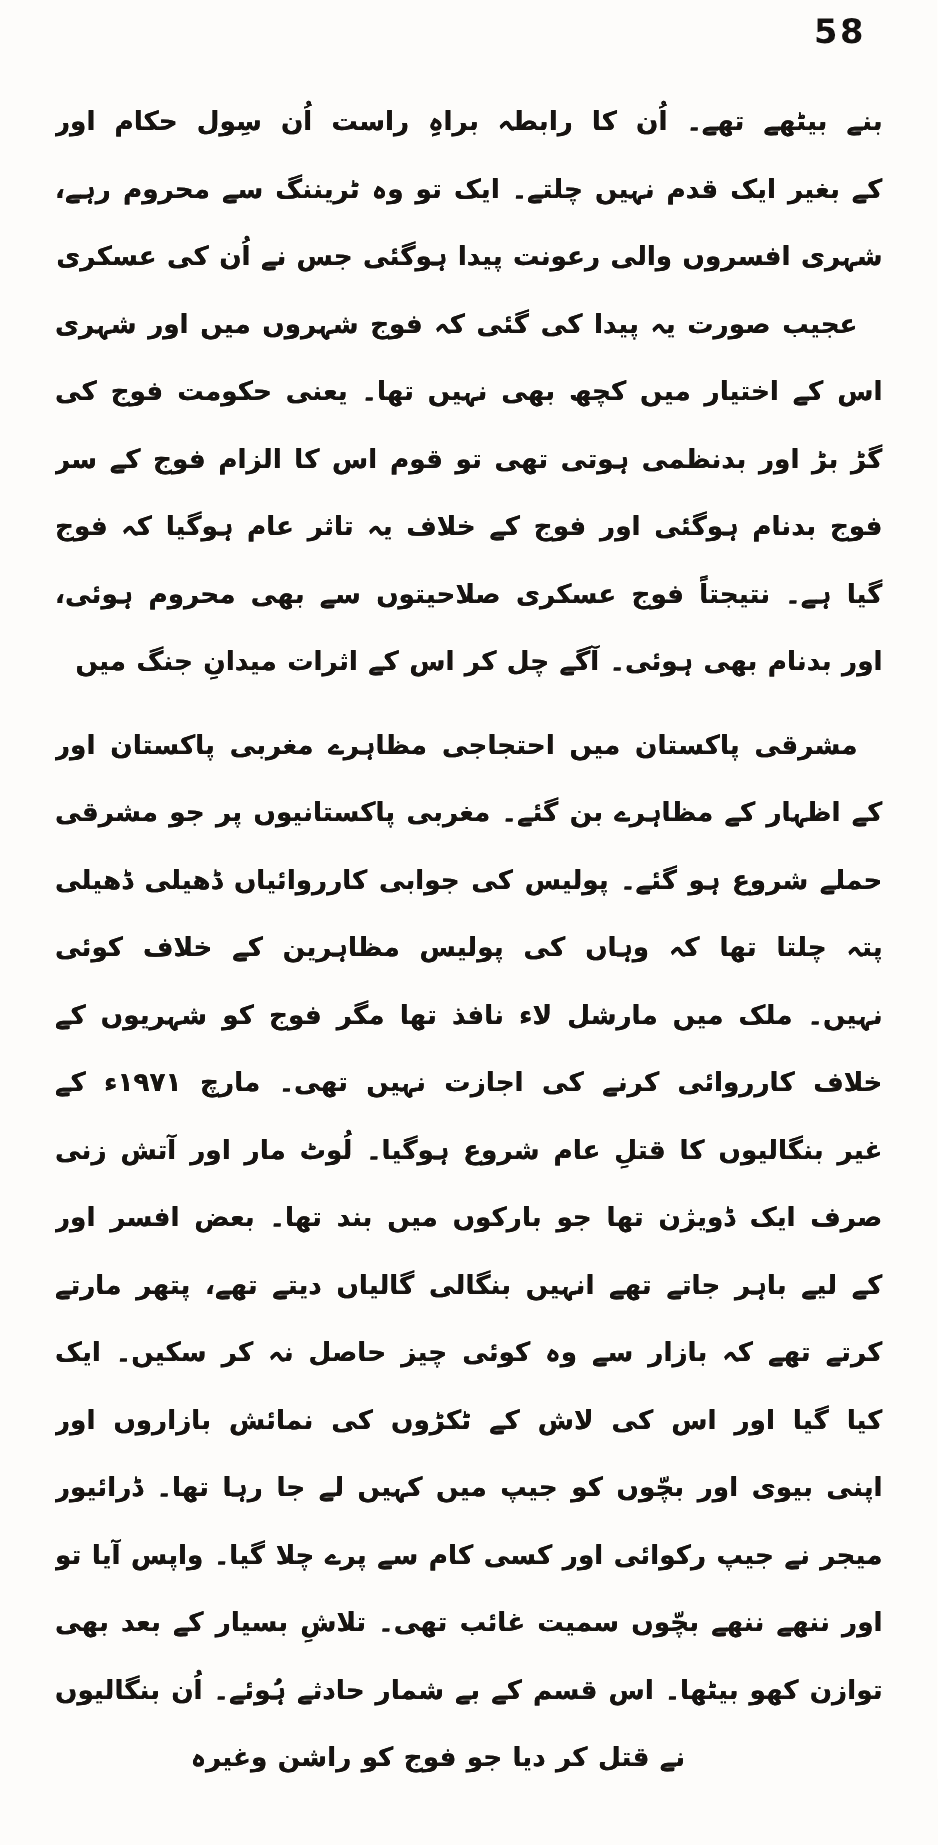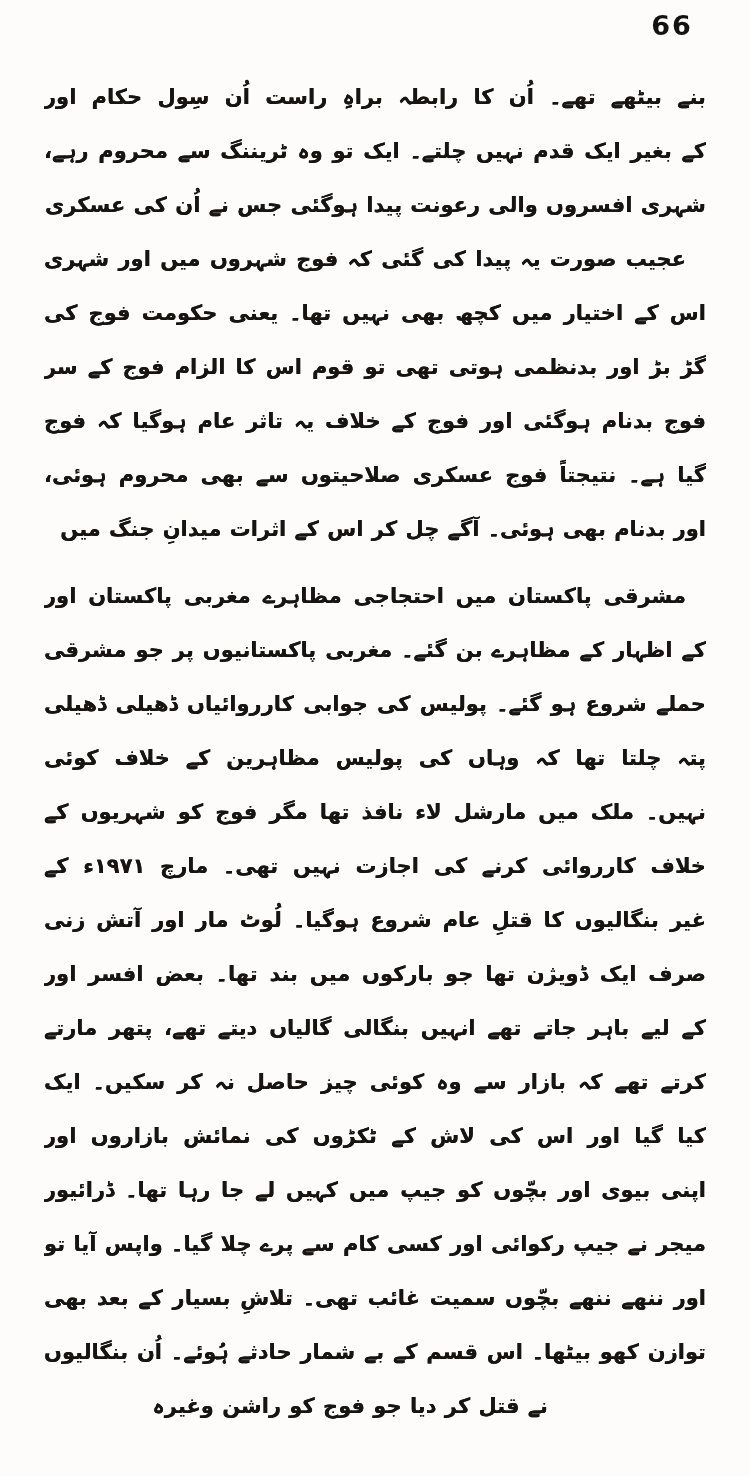--- a/index.html
+++ b/index.html
@@ -63,21 +63,21 @@
   
   .line.closing {
     padding-right: 158px;
     padding-left: 90px;
   }
 </style>
 </head>
 <body>
 
 <div class="page">
-  <div class="page-number">66</div>
+  <div class="page-number">58</div>
 
   <div class="text-block">
       <div class="para">
         <div class="line" dir="rtl" lang="ur">بنے بیٹھے تھے۔ اُن کا رابطہ براہِ راست اُن سِول حکام اور کارندوں سے تھا جو رشوت</div>
         <div class="line" dir="rtl" lang="ur">کے بغیر ایک قدم نہیں چلتے۔ ایک تو وہ ٹریننگ سے محروم رہے، دوسرے اُن میں</div>
         <div class="line end" dir="rtl" lang="ur">شہری افسروں والی رعونت پیدا ہوگئی جس نے اُن کی عسکری سُوجھ بوجھ کو مجروح کیا۔</div>
       </div>
       <div class="para">
         <div class="line indent" dir="rtl" lang="ur">عجیب صورت یہ پیدا کی گئی کہ فوج شہروں میں اور شہری انتظامیہ میں موجود تھی لیکن</div>
         <div class="line" dir="rtl" lang="ur">اس کے اختیار میں کچھ بھی نہیں تھا۔ یعنی حکومت فوج کی نہیں تھی۔ پھر بھی کوئی</div>

